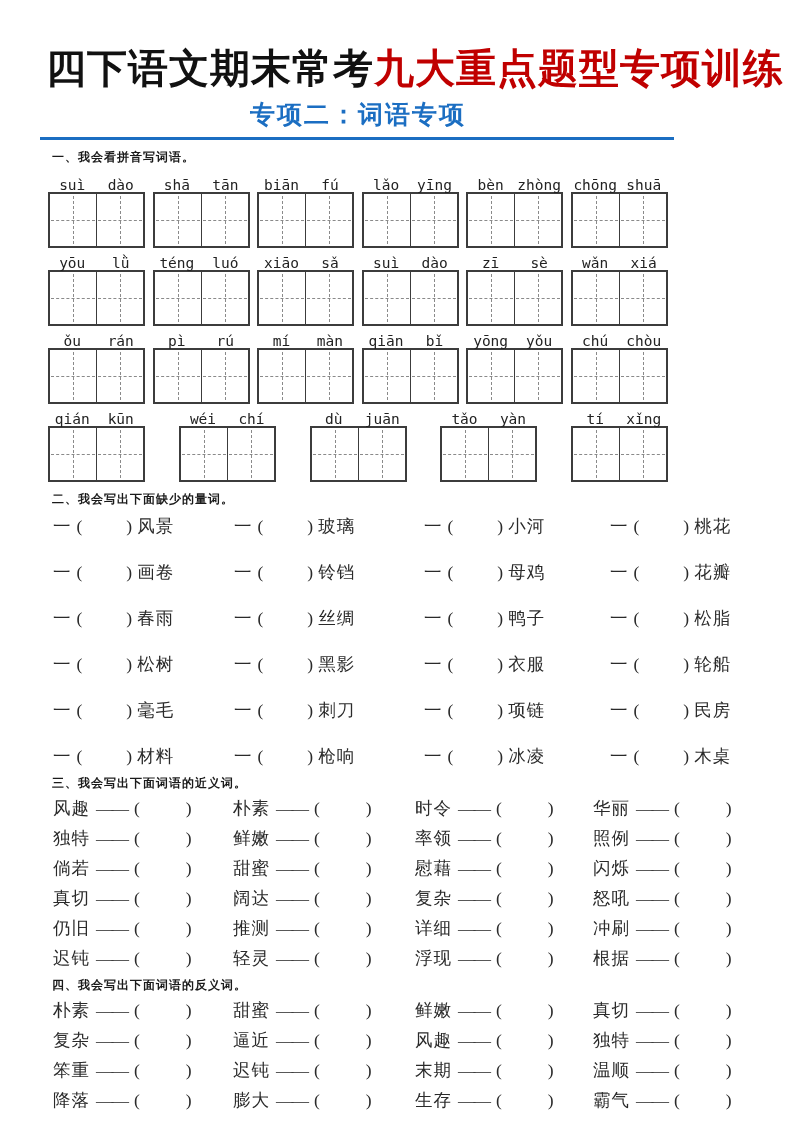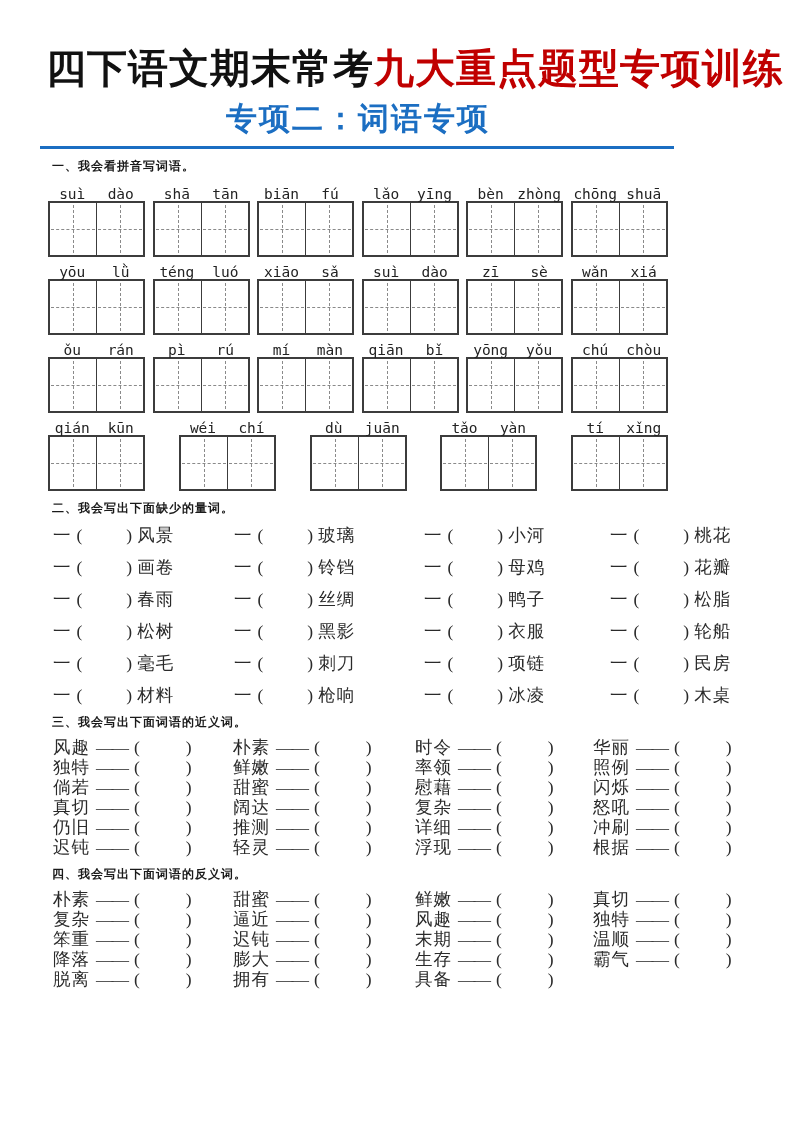--- a/index.html
+++ b/index.html
@@ -13,21 +13,21 @@
   
   .title{
     margin:0;text-align:center;
     font-size:40px;font-weight:bold;line-height:1.15;
     letter-spacing:1px;white-space:nowrap;
   }
   .title .t-black{color:#111;}
   .title .t-red{color:#c00000;}
   .subtitle{
     margin:6px 0 0 0;text-align:center;
-    font-size:31px;font-weight:bold;color:#1b6ec2;letter-spacing:2px;
+    font-size:25px;font-weight:bold;color:#1b6ec2;letter-spacing:2px;
   }
   .blue-rule{height:3px;background:#1b6ec2;margin:6px -4px 0 -6px;}
 
   
   .sec-heading{
     font-size:12px;font-weight:600;color:#1a1a1a;
     margin:9px 0 5px 6px;letter-spacing:1px;
   }
 
   
@@ -49,22 +49,22 @@
     content:"";position:absolute;left:50%;top:2px;bottom:2px;
     border-left:1px dashed #8a8a8a;
   }
   .cell::after{
     content:"";position:absolute;top:50%;left:1px;right:1px;
     border-top:1px dashed #8a8a8a;
   }
 
   
   .items-grid{display:grid;margin:0 0 2px 7px;font-size:17.5px;line-height:20px;}
-  #measure-grid{grid-template-columns:181px 190px 186px 1fr;row-gap:12px;margin-top:8px;}
-  #synonym-grid,#antonym-grid{grid-template-columns:180px 182px 178px 1fr;margin-top:6px;}
+  #measure-grid{grid-template-columns:181px 190px 186px 1fr;row-gap:26px;margin-top:8px;}
+  #synonym-grid,#antonym-grid{grid-template-columns:180px 182px 178px 1fr;row-gap:10px;margin-top:6px;}
   .item{white-space:nowrap;color:#2a2a2a;}
   .item .word{letter-spacing:1px;}
   .item .dash{letter-spacing:-2px;margin:0 7px 0 6px;color:#3a3a3a;}
   .item .open{margin-right:0;}
   .item .blank{display:inline-block;width:44px;}
   .syn .blank,.ant .blank{width:46px;}
   .mw .one{margin-right:6px;}
   .mw .word{margin-left:5px;}
 </style>
 </head>

